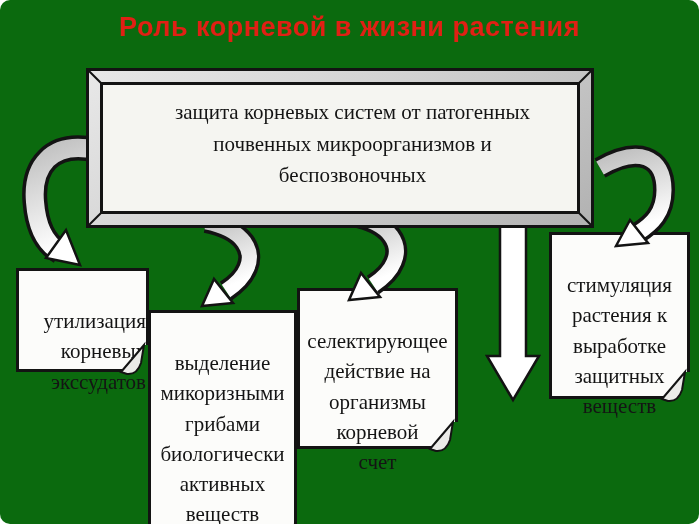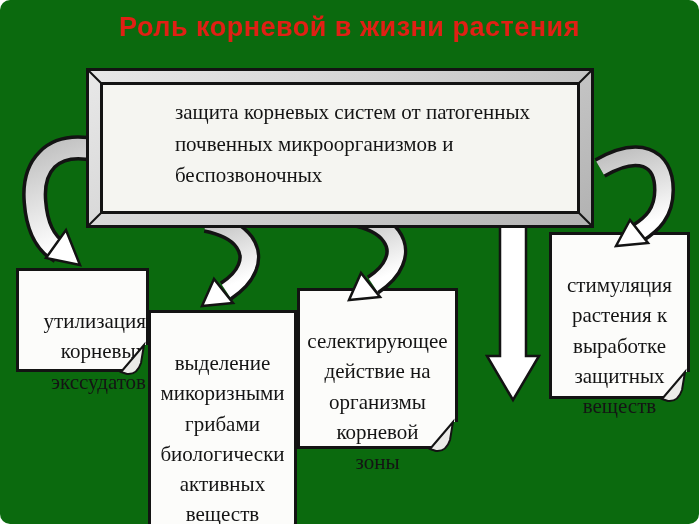--- a/index.html
+++ b/index.html
@@ -29,21 +29,21 @@
     box-sizing:border-box;
     z-index:10;
   }
   .main-box .miters{position:absolute;left:0;top:0;width:100%;height:100%;}
   .main-inner{
     position:absolute;left:11px;top:11px;right:11px;bottom:11px;
     border:3px solid var(--outline,#131313);
     background:var(--paper,#f5f5f1);
     box-sizing:border-box;
     display:flex;justify-content:center;
-    text-align:left;
+    text-align:center;
     font-size:21px;line-height:1.5;
     color:#141414;
     padding-top:12px;
     white-space:pre-line;
     padding-left:25px;
   }
   
   .note{
     position:absolute;
     border:3px solid var(--outline,#131313);
@@ -147,21 +147,21 @@
       <polygon points="6,33 29,6 34,6 34,40 0,40 0,33" fill="#0b6a0e"></polygon>
       <path d="M6,33 L29,6 L26,24 Q22,36 12,35 Z" fill="#ebebe8" stroke="#131313" stroke-width="2"></path>
     </svg>
   </div>
 
   <div class="note note-3">
     <span>селектирующее
 действие на
 организмы
 корневой
-зоны</span>
+счет</span>
     <svg class="fold" viewBox="0 0 34 40">
       <polygon points="6,33 29,6 34,6 34,40 0,40 0,33" fill="#0b6a0e"></polygon>
       <path d="M6,33 L29,6 L26,24 Q22,36 12,35 Z" fill="#ebebe8" stroke="#131313" stroke-width="2"></path>
     </svg>
   </div>
 
 
   <div class="note note-5">
     <span>стимуляция
 растения к

